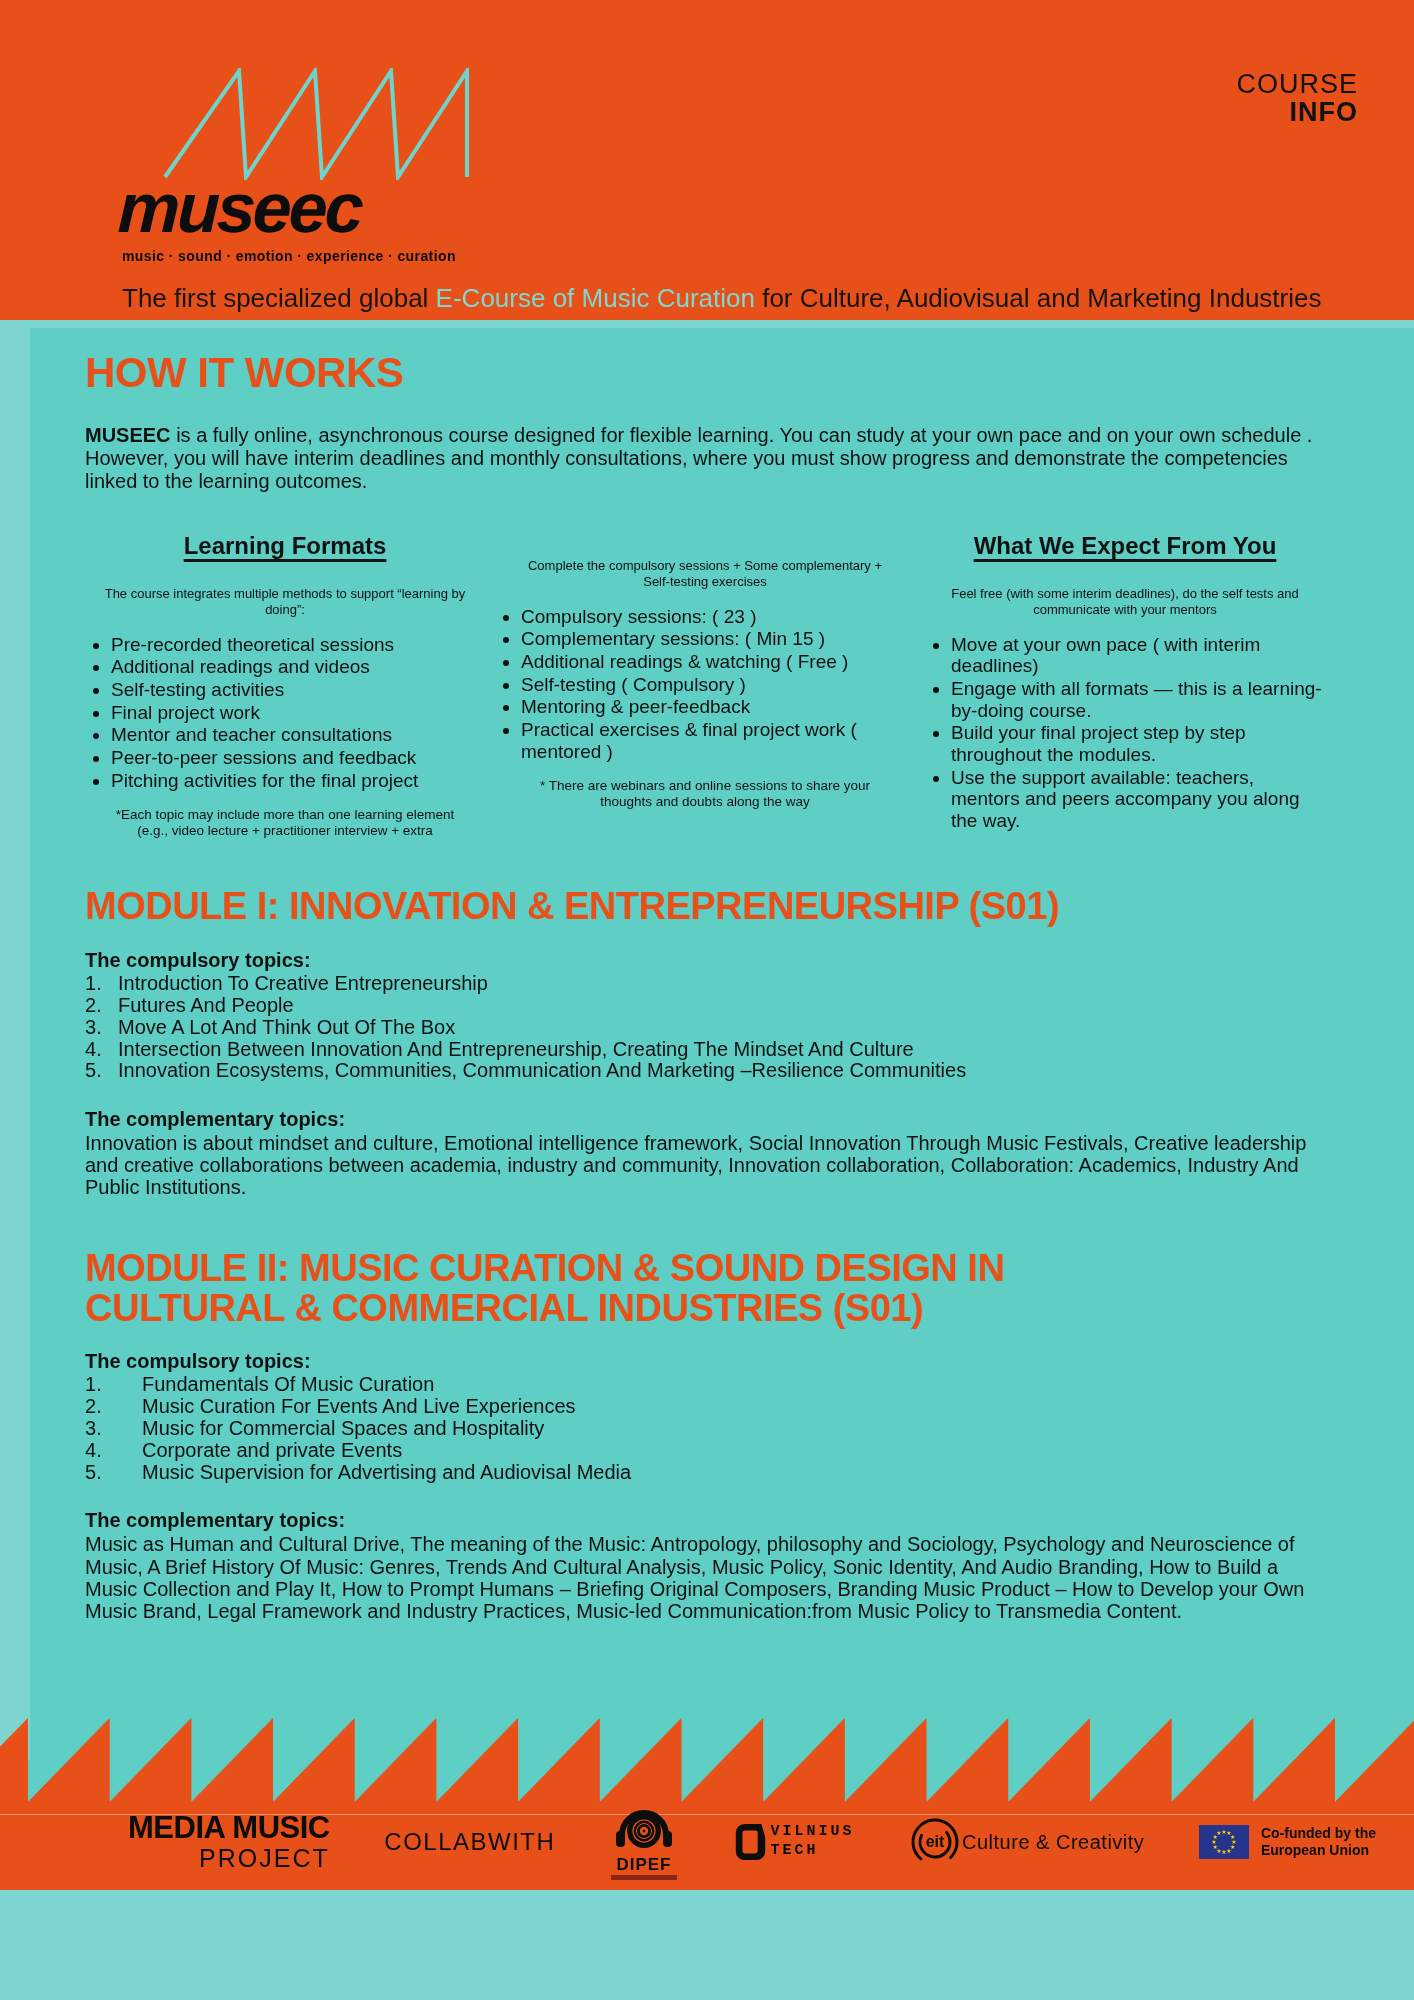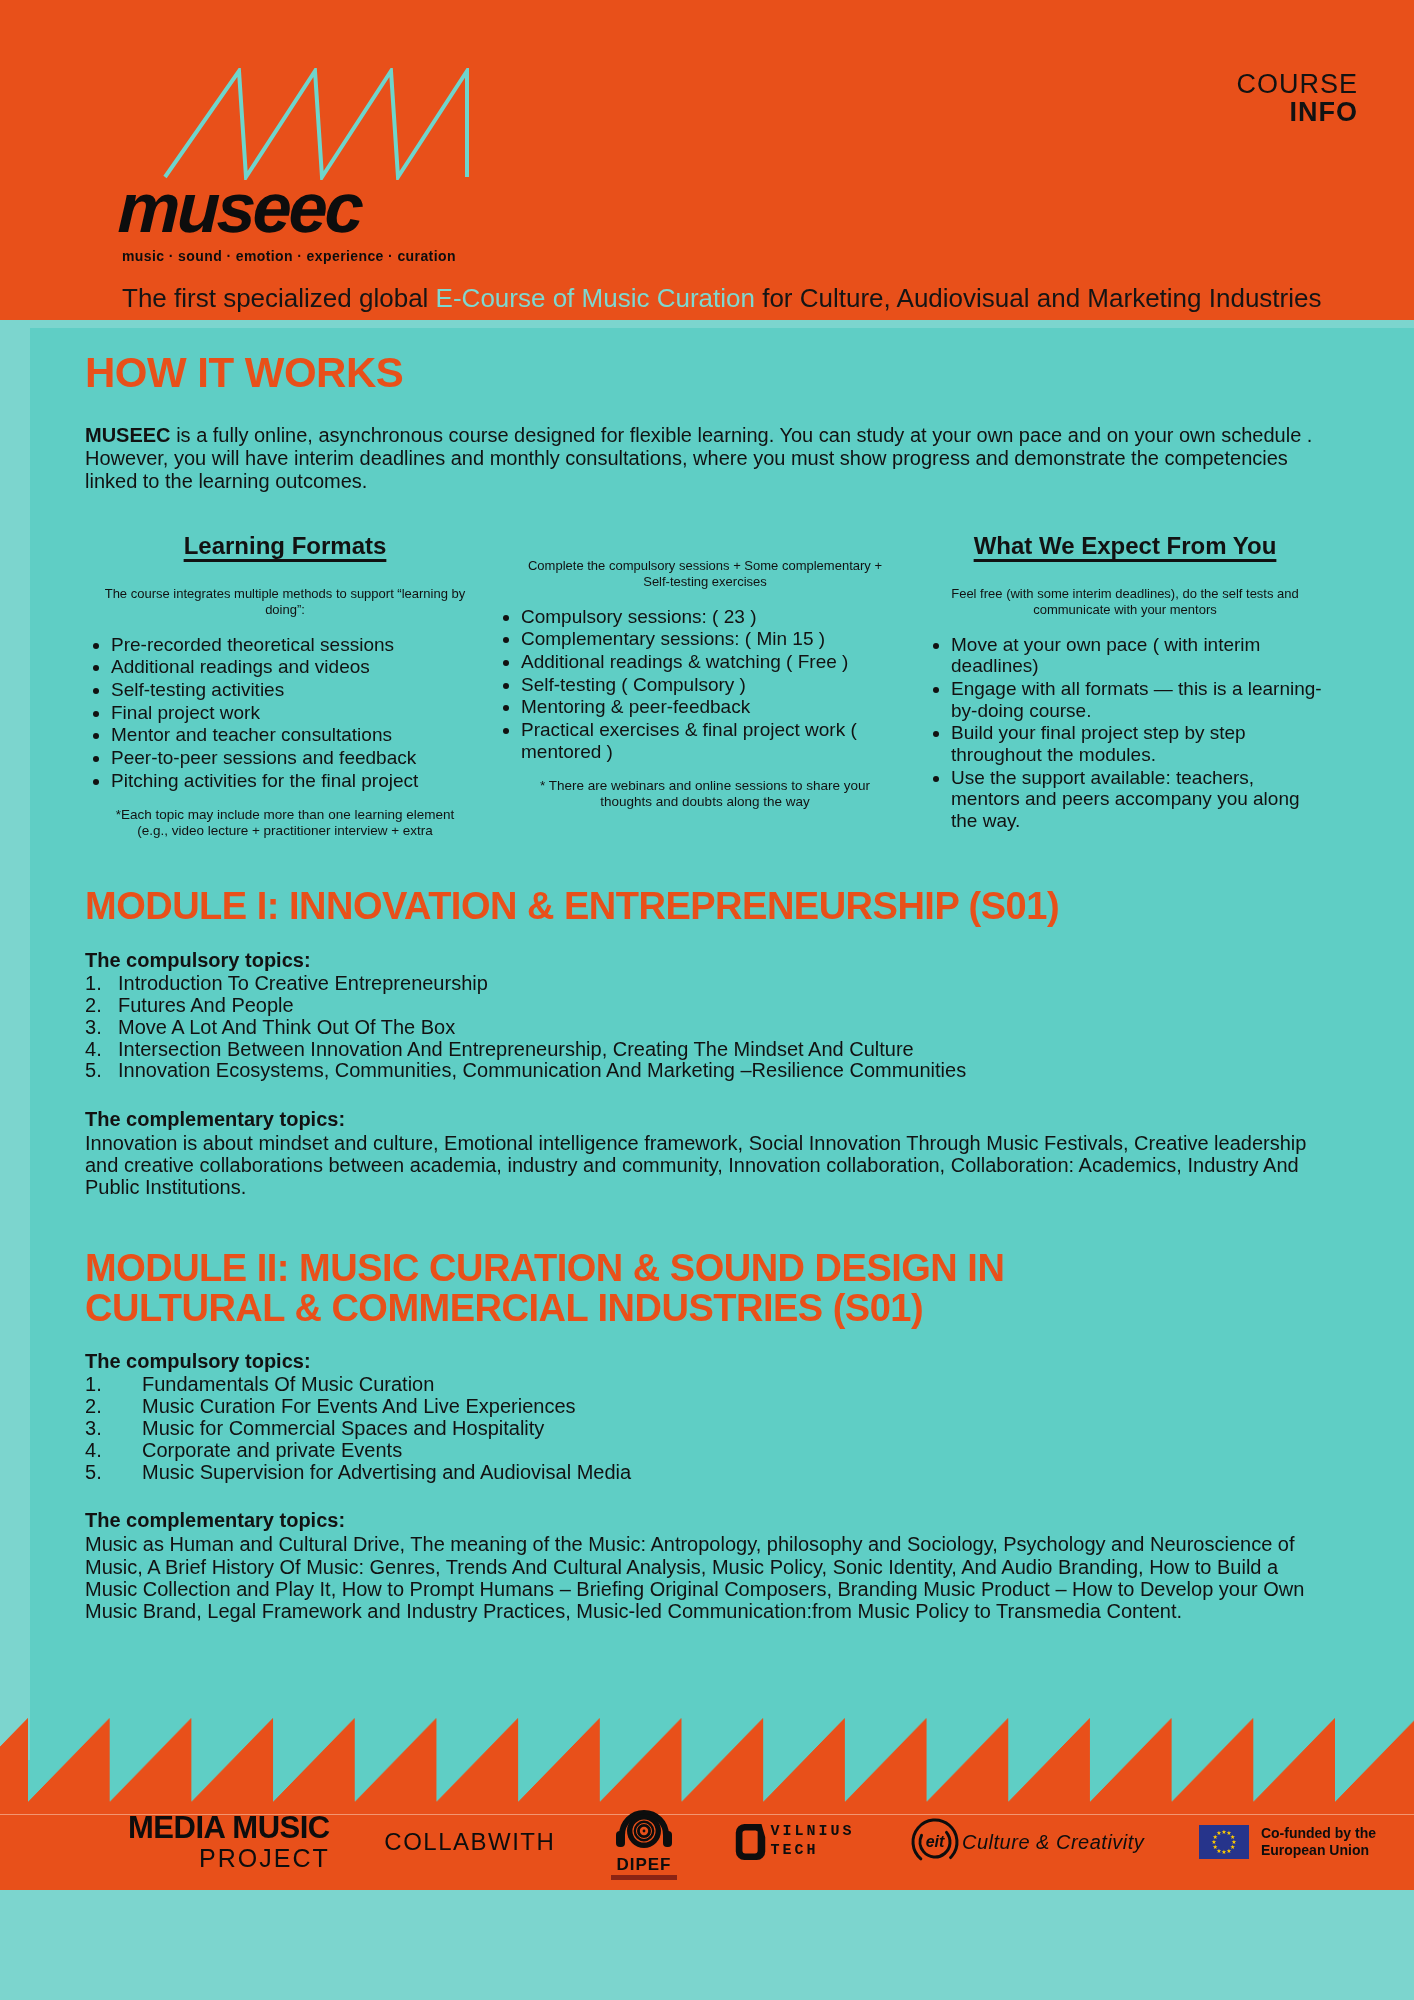--- a/index.html
+++ b/index.html
@@ -58,21 +58,21 @@
   .logo-row { position:absolute; left:16px; top:78px; width:100%; height:92px; display:flex; align-items:center; justify-content:space-between; padding:0 54px 0 112px; }
   .logo-row .mm { text-align:right; color:#0d0d0d; }
   .mm .mm1 { font-size:31px; font-weight:800; letter-spacing:-.5px; line-height:1.0; }
   .mm .mm2 { font-size:25px; font-weight:400; letter-spacing:2px; line-height:1.2; }
   .collab { font-size:24px; font-weight:500; letter-spacing:1.5px; color:#0d0d0d; }
   .dipef { text-align:center; color:#0d0d0d; }
   .dipef .dtxt { font-size:17px; font-weight:800; letter-spacing:1px; line-height:1; margin-top:1px; }
   .dipef .dbar { width:66px; height:5px; background:#8b2414; margin:2px auto 0; }
   .vilnius { display:flex; align-items:center; color:#0d0d0d; }
   .vilnius .vt { font-family:"Liberation Mono", monospace; font-size:15px; font-weight:700; letter-spacing:3px; line-height:1.25; }
-  .eit { display:flex; align-items:center; gap:1px; color:#0d0d0d;font-style:italic; }
+  .eit { display:flex; align-items:center; gap:1px; color:#0d0d0d; }
   .eit .cc { font-size:20px; font-weight:500; letter-spacing:.5px; }
   .eu { display:flex; align-items:center; gap:12px; color:#0d0d0d; }
   .eu .eutxt { font-size:14px; font-weight:700; line-height:1.25; }
 </style>
 </head>
 <body>
 
 <div class="page">
 
   <header class="hero">

